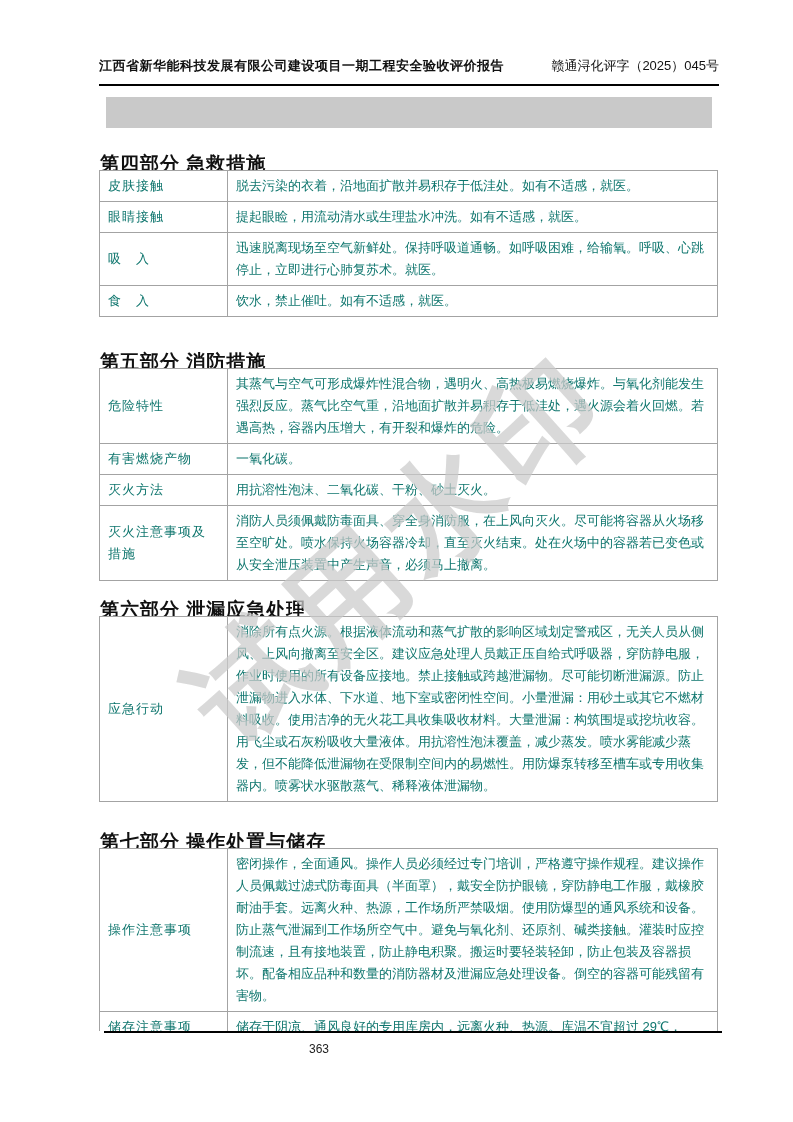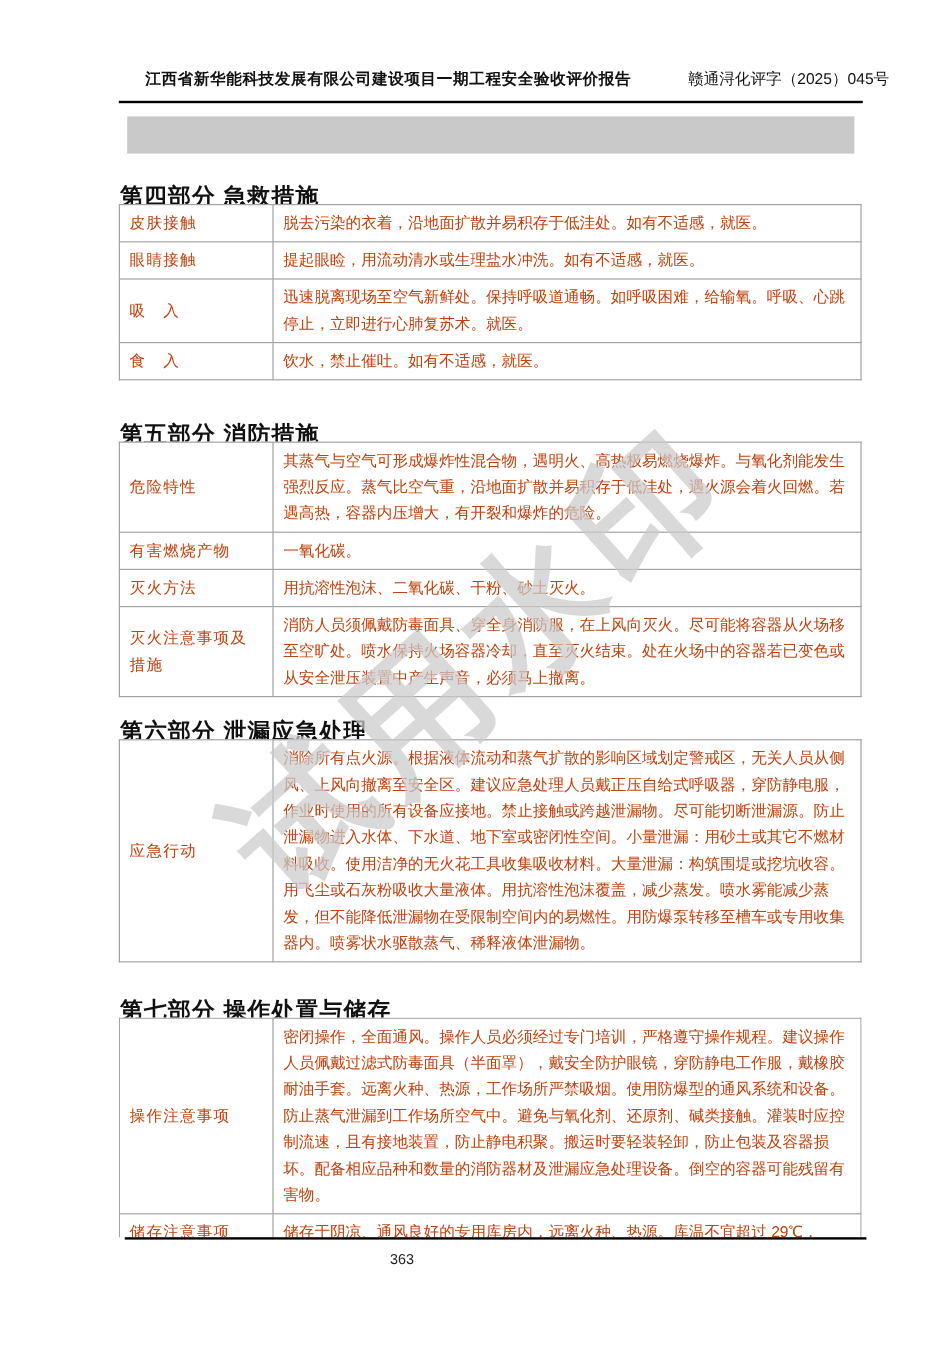--- a/index.html
+++ b/index.html
@@ -4,33 +4,33 @@
 <style>
   * { margin:0; padding:0; box-sizing:border-box; }
   html,body { background:#ffffff; }
   .page {
     position:relative; width:793px; height:1122px; background:#ffffff;
     font-family:"Liberation Sans", sans-serif; color:#111; overflow:hidden;
     margin:0 auto;
   }
   .hdr {
     position:absolute; top:57px; left:99px; width:620px;
-    display:flex; justify-content:space-between; margin-left:22px;
+    display:flex; justify-content:space-between; 
   }
   .hdr-left  { font-size:13px; font-weight:bold; letter-spacing:0.5px; white-space:nowrap; }
   .hdr-right { font-size:13px; font-weight:normal; white-space:nowrap; }
   .hdr-rule  { position:absolute; top:84px; left:99px; width:620px; height:2px; background:#000; }
   .gray-bar  { position:absolute; top:97px; left:106px; width:606px; height:31px; background:#c9c9c9; }
 
   .sec-title { position:absolute; left:100px; font-size:19px; font-weight:bold; letter-spacing:1px; }
   .tbl-wrap  { position:absolute; left:99px; width:619px; background:#fff; }
   table { width:100%; border-collapse:collapse; table-layout:fixed; }
   td {
     border:1px solid #a3a3a3; font-size:13px; line-height:22px;
-    padding:4px 8px; vertical-align:middle; color:#c2410c;
+    padding:4px 8px; vertical-align:middle; color:#0f766e;
     overflow-wrap:anywhere; word-break:break-all;
   }
   table { border:1px solid #8f8f8f; }
   td.lbl { width:128px; letter-spacing:1px; }
   td.txt {}
 
   .t4 { top:170px; }
   .t5 { top:368px; }
   .t6 { top:616px; }
   .t7 { top:848px; height:183px; overflow:hidden; }
@@ -40,21 +40,21 @@
   .st7 { top:829px; }
 
   .watermark {
     position:absolute; top:470px; left:88px; width:624px; z-index:6;
     text-align:center; font-size:118px; font-weight:bold; letter-spacing:10px;
     color:rgba(203,203,203,0.72); transform:rotate(-42deg); pointer-events:none;
     white-space:nowrap; font-family:"Liberation Sans", sans-serif;
   }
   .ftr-rule { position:absolute; top:1031px; left:104px; width:618px; height:2px; background:#000; z-index:8; }
   .ftr-bg   { position:absolute; top:1033px; left:0; width:793px; height:89px; background:#fff; z-index:7; }
-  .page-num { position:absolute; top:1042px; left:0; width:638px; text-align:center; font-size:12px; color:#222; z-index:9;margin-left:16px; }
+  .page-num { position:absolute; top:1042px; left:0; width:638px; text-align:center; font-size:12px; color:#222; z-index:9; }
 </style>
 </head>
 <body>
 
 <div class="page">
 
   <div class="hdr">
     <span class="hdr-left">江西省新华能科技发展有限公司建设项目一期工程安全验收评价报告</span>
     <span class="hdr-right">赣通浔化评字（2025）045号</span>
   </div>

